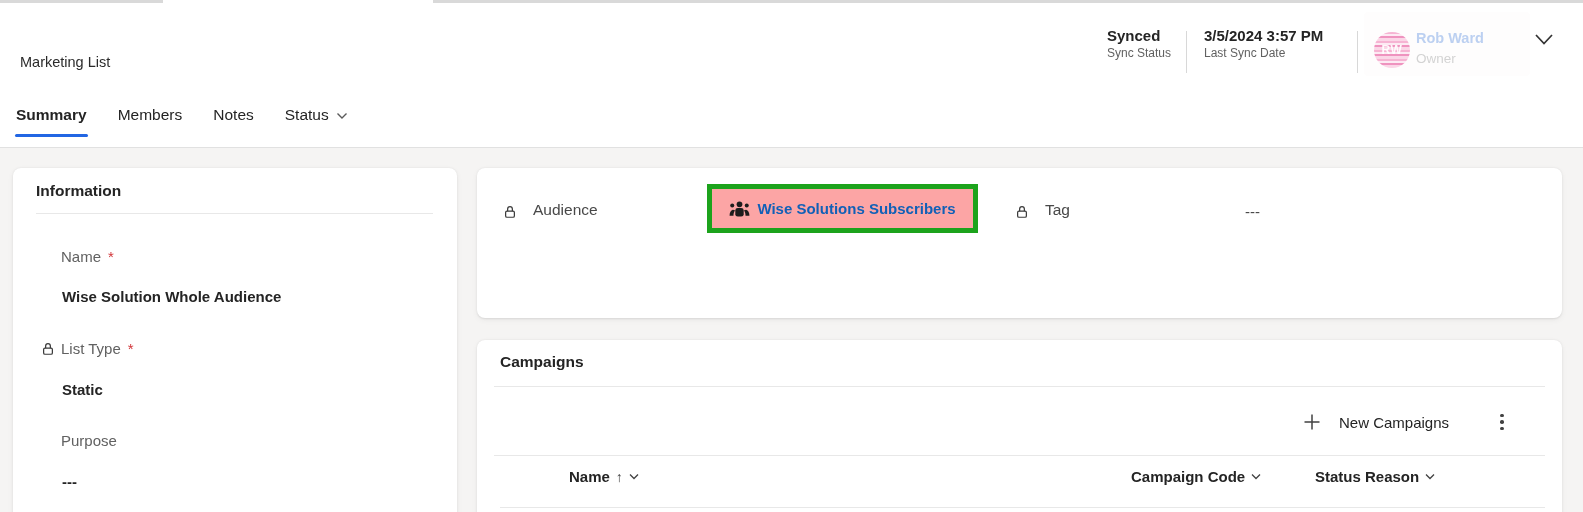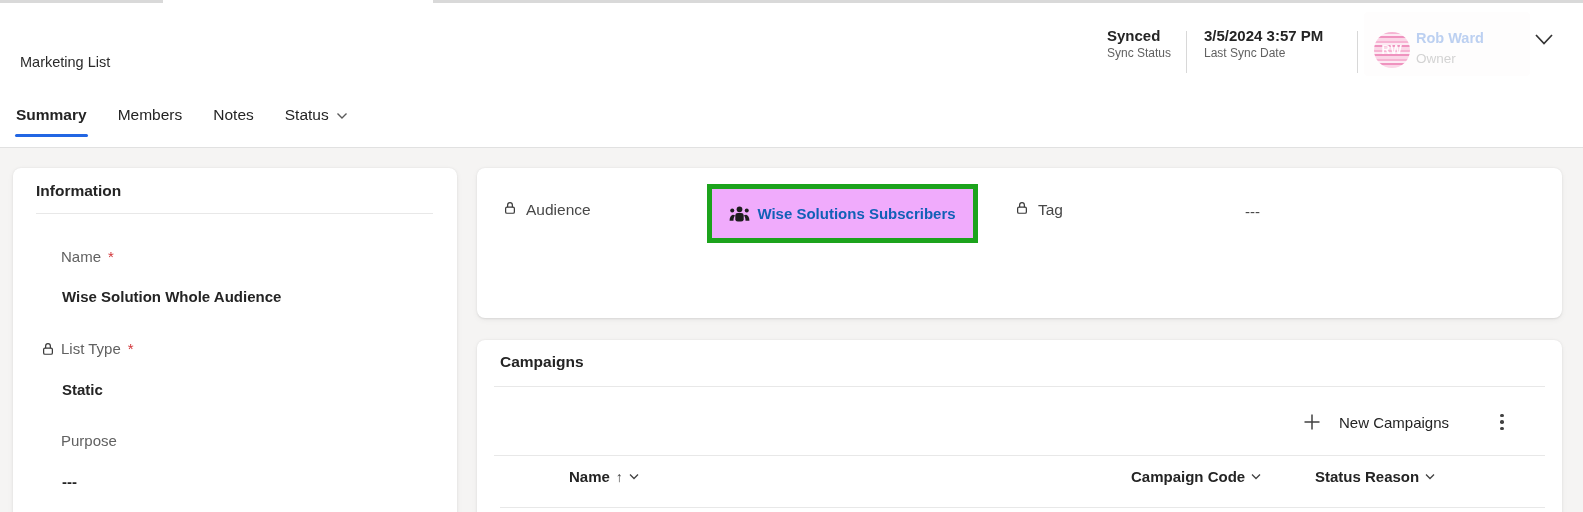--- a/index.html
+++ b/index.html
@@ -72,26 +72,26 @@
   .fld-value{position:absolute;font-size:15px;font-weight:700;color:#242424;white-space:nowrap}
   .req{color:var(--red);font-size:15px;margin-left:1px}
   .lbl-name{left:48px;top:80px}
   .val-name{left:49px;top:120px}
   .lbl-listtype{left:28px;top:172px}
   .val-listtype{left:49px;top:213px}
   .lbl-purpose{left:48px;top:264px}
   .val-purpose{left:49px;top:305px}
 
   
-  .aud-label{position:absolute;font-size:15.5px;color:#484848;display:flex;align-items:flex-start;gap:9px;white-space:nowrap}
+  .aud-label{position:absolute;font-size:15.5px;color:#484848;display:flex;align-items:flex-end;gap:16px;white-space:nowrap}
   .aud-label-1{left:26px;top:33px}
   .aud-label-2{left:538px;top:33px}
   .green-box{
-    position:absolute;left:230px;top:16px;width:271px;height:59px;
-    border:5px solid var(--green);background:#f0abfc;
+    position:absolute;left:230px;top:16px;width:271px;height:49px;
+    border:5px solid var(--green);background:#fca5a5;
     display:flex;align-items:center;justify-content:center;gap:7px;cursor:pointer;
   }
   .aud-link{font-size:15px;font-weight:700;color:var(--link);white-space:nowrap}
   .tag-value{position:absolute;left:768px;top:35px;font-size:15px;color:#4a4a4a}
 
   
   .camp-heading{position:absolute;left:23px;top:13px}
   .camp-div1{left:17px;top:46px;width:1051px}
   .camp-div2{left:17px;top:115px;width:1051px}
   .camp-div3{left:23px;top:167px;width:1045px}

